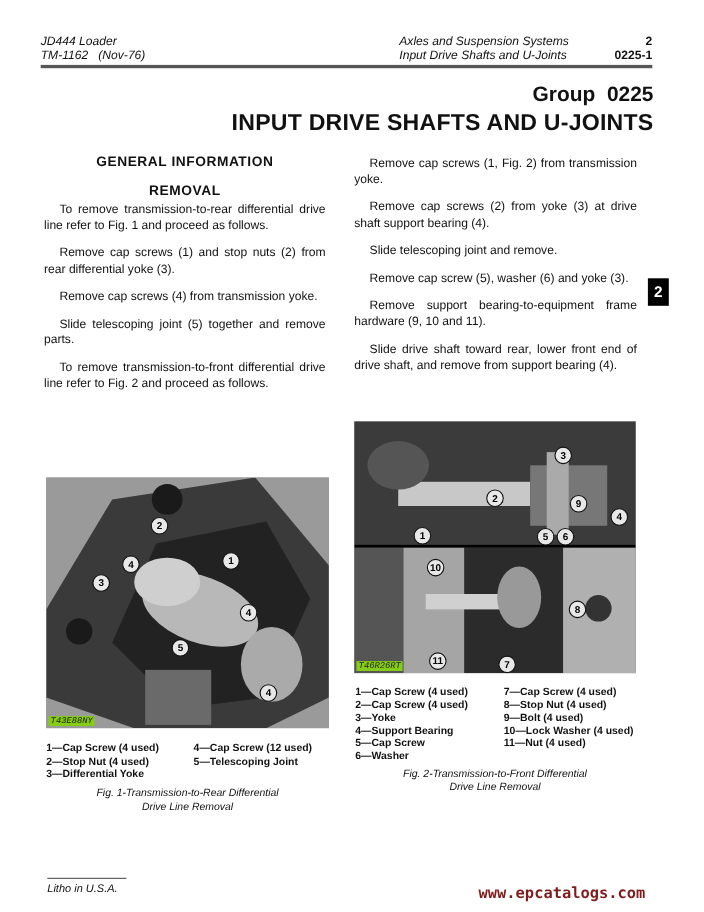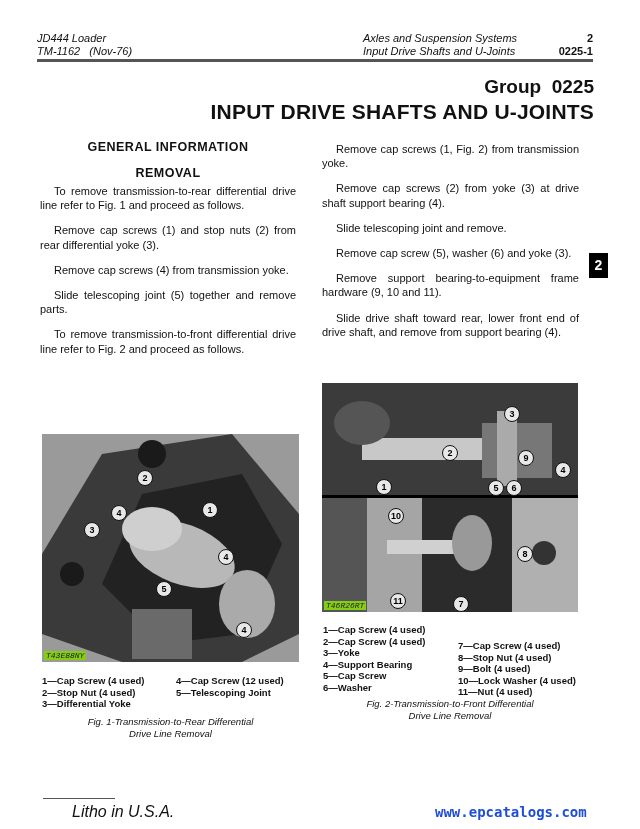--- a/index.html
+++ b/index.html
@@ -13,22 +13,22 @@
   .sect { font-weight:bold; font-size:12.5px; text-align:center; letter-spacing:0.5px; }
   .para { font-size:11px; line-height:14.2px; text-align:justify; text-indent:14px; margin:0; }
   .col-l { left:40px; width:256px; }
   .col-r { left:322px; width:257px; }
   .tab { left:589px; top:253px; width:19px; height:25px; background:#000; color:#fff; font-weight:bold; font-size:14px; text-align:center; line-height:25px; }
   .photo { overflow:hidden; background:#8a8a8a; }
   .callout { position:absolute; width:14px; height:14px; border-radius:50%; background:#e8e8e8; border:1px solid #111; font-size:9px; font-weight:bold; text-align:center; line-height:14px; color:#000; }
   .photo-id { position:absolute; left:2px; bottom:2px; font-family:"Liberation Mono", monospace; font-size:8px; background:#84cc16; color:#222; padding:0 2px; font-style:italic; }
   .legend { font-size:9.5px; font-weight:bold; line-height:11.5px; }
   .caption { font-size:9.5px; font-style:italic; text-align:center; line-height:12px; }
-  .footer { font-size:16px; font-style:italic;margin-left:29px; }
-  .wm { font-family:"DejaVu Sans Mono", monospace; font-size:14px; color:#1d4ed8; font-weight:bold; }
+  .footer { font-size:10px; font-style:italic; }
+  .wm { font-family:"DejaVu Sans Mono", monospace; font-size:14px; color:#7f1d1d; font-weight:bold; }
 </style>
 </head>
 <body>
 
 <div class="abs hdr" style="left:37px;top:31px;">JD444 Loader</div>
 <div class="abs hdr" style="left:37px;top:44px;white-space:pre;">TM-1162   (Nov-76)</div>
 <div class="abs hdr" style="left:363px;top:31px;">Axles and Suspension Systems</div>
 <div class="abs hdr" style="left:363px;top:44px;">Input Drive Shafts and U-Joints</div>
 <div class="abs hdr-b" style="right:47px;top:31px;">2</div>
 <div class="abs hdr-b" style="right:47px;top:44px;">0225-1</div>
@@ -126,21 +126,21 @@
 </div>
 
 <div class="abs legend" style="left:323px;top:624px;">
   <div>1—Cap Screw (4 used)</div>
   <div>2—Cap Screw (4 used)</div>
   <div>3—Yoke</div>
   <div>4—Support Bearing</div>
   <div>5—Cap Screw</div>
   <div>6—Washer</div>
 </div>
-<div class="abs legend" style="left:458px;top:624px;margin-top:16px;">
+<div class="abs legend" style="left:458px;top:624px;">
   <div>7—Cap Screw (4 used)</div>
   <div>8—Stop Nut (4 used)</div>
   <div>9—Bolt (4 used)</div>
   <div>10—Lock Washer (4 used)</div>
   <div>11—Nut (4 used)</div>
 </div>
 <div class="abs caption" style="left:322px;top:698px;width:256px;">
   <div>Fig. 2-Transmission-to-Front Differential</div>
   <div>Drive Line Removal</div>
 </div>

